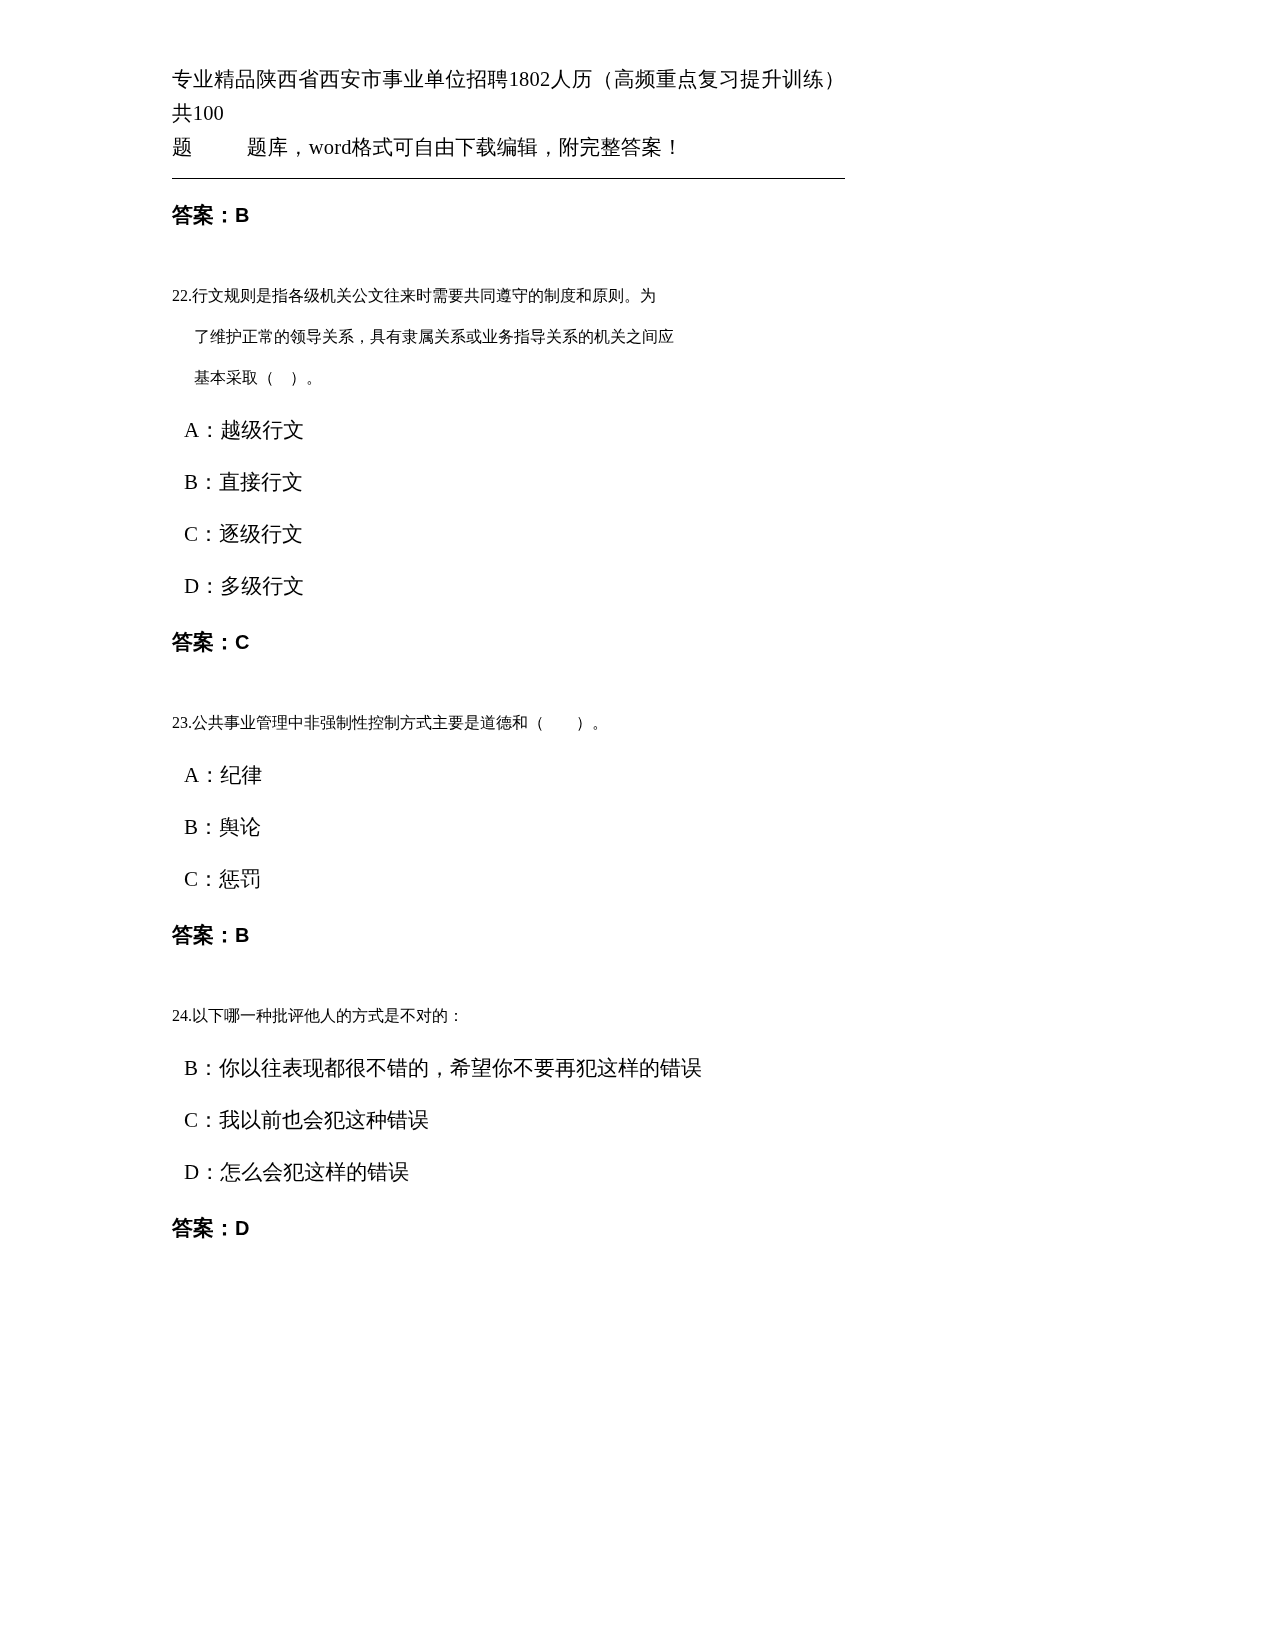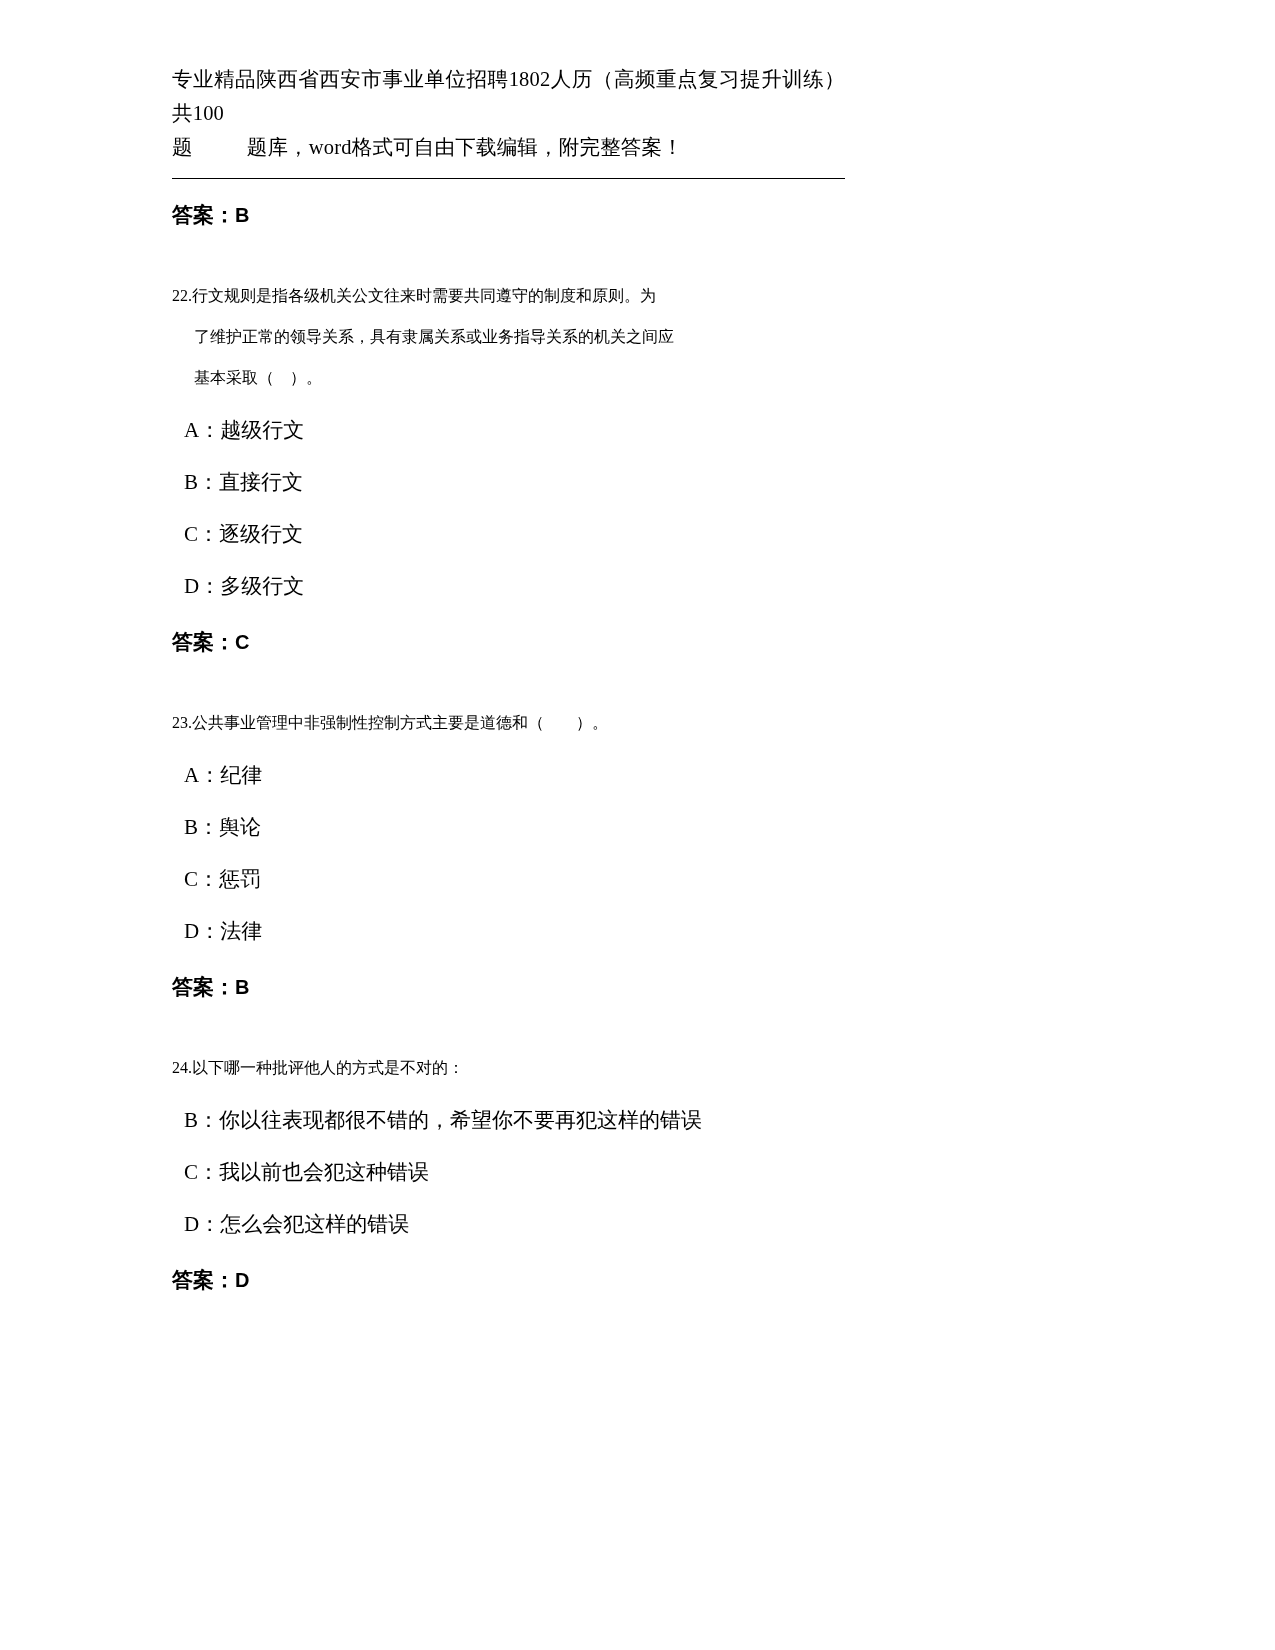--- a/index.html
+++ b/index.html
@@ -106,21 +106,20 @@
     </p>
   </div>
 
   <div class="q-block">
     <p class="q-stem">
       <span class="cont"><span>23.</span><span>公共事业管理中非强制性控制方式主要是道德和（　　）。</span></span>
     </p>
     <p class="opt">A：纪律</p>
     <p class="opt">B：舆论</p>
     <p class="opt">C：惩罚</p>
-    <p class="opt">D：法律</p>
     <p class="answer-line">
       <span>答案：</span><span class="ans-letter">B</span>
     </p>
   </div>
 
   <div class="q-block">
     <p class="q-stem">
       <span class="cont"><span>24.</span><span>以下哪一种批评他人的方式是不对的：</span></span>
     </p>
     <p class="opt">B：你以往表现都很不错的，希望你不要再犯这样的错误</p>

